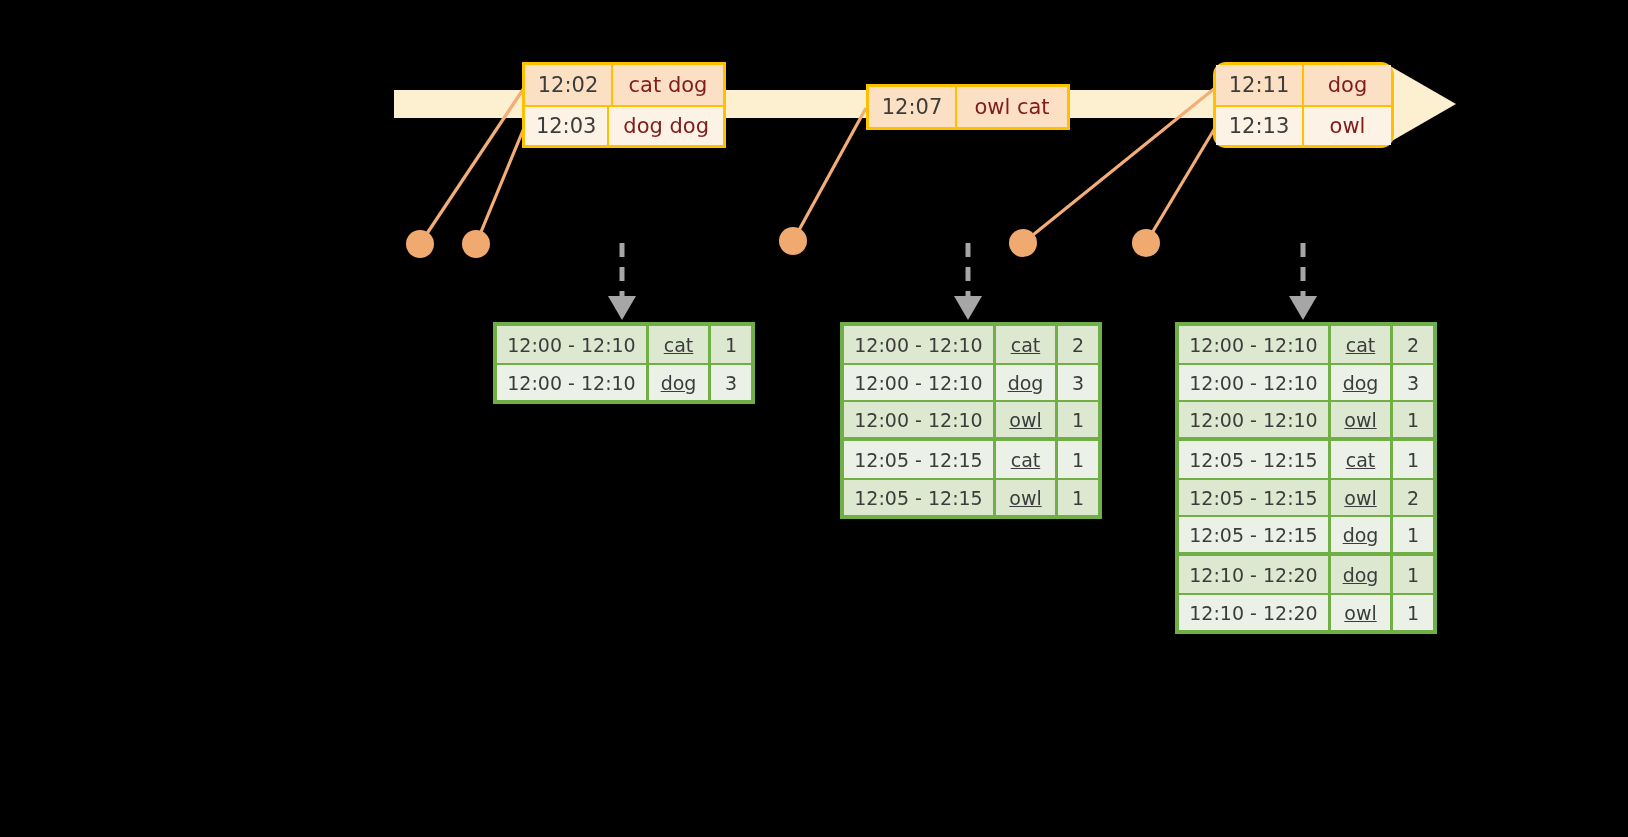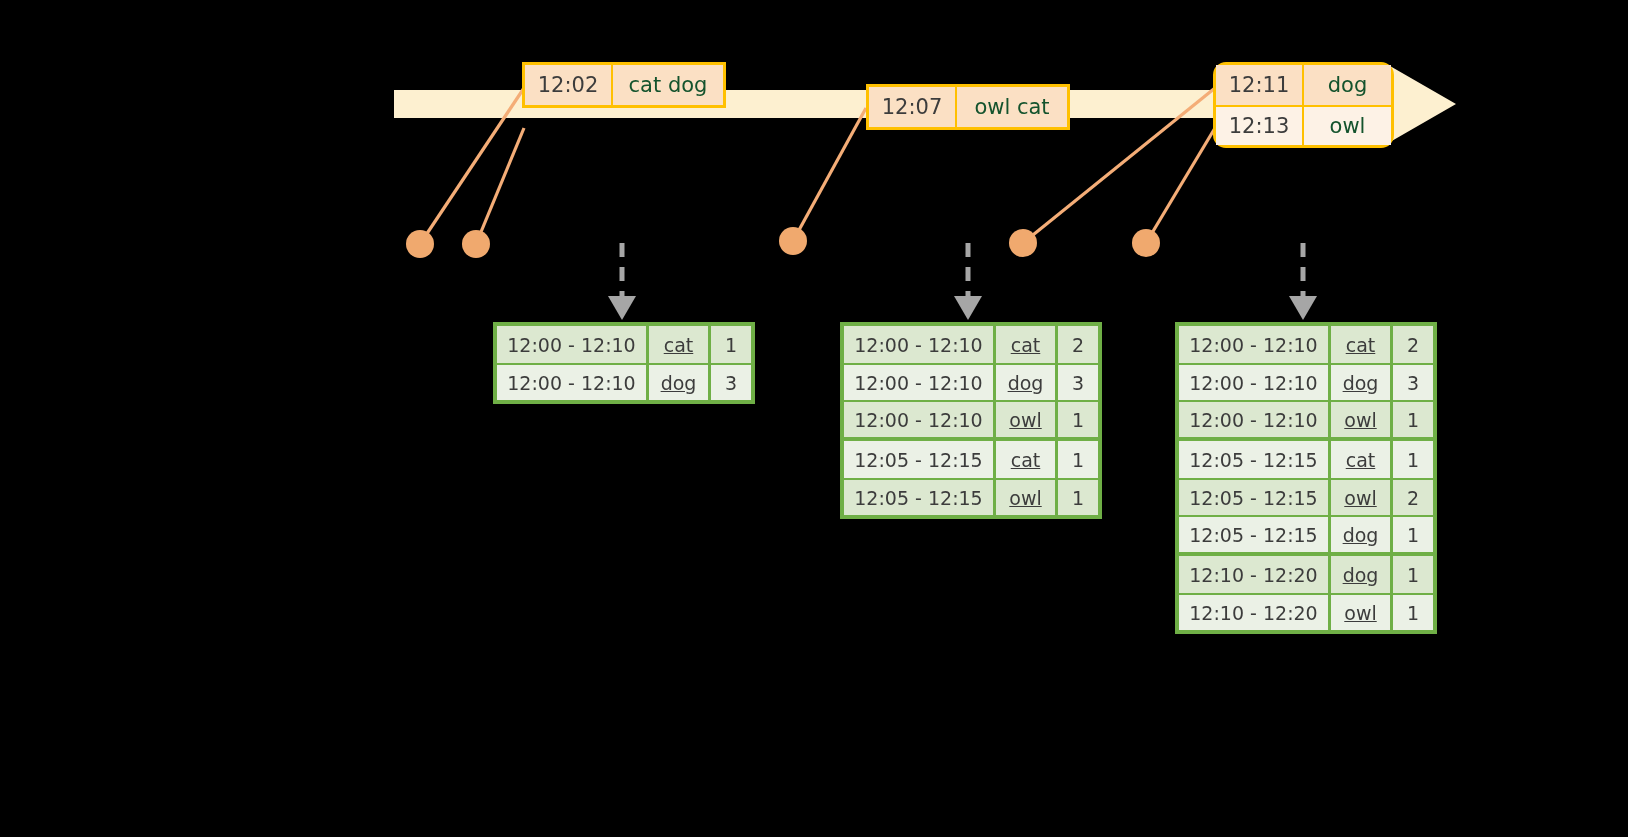--- a/index.html
+++ b/index.html
@@ -58,21 +58,21 @@
     color: #3c3c3c;
     border-right: 2px solid #FFC000;
     box-sizing: border-box;
   }
   .event-words {
     flex: 1;
     display: flex;
     align-items: center;
     justify-content: center;
     font-size: 21px;
-    color: #14532d;
+    color: #7f1d1d;
     padding: 0 14px;
     box-sizing: border-box;
     white-space: nowrap;
   }
 
   
   .win-table {
     position: absolute;
     border: 4px solid #6FAF46;
     box-sizing: border-box;
@@ -140,20 +140,24 @@
       <path d="M 954 296 L 982 296 L 968 320 Z"></path>
       <path d="M 1289 296 L 1317 296 L 1303 320 Z"></path>
     </g>
   </svg>
 
   <div class="event-box" style="left:522px; top:62px; width:204px;">
     <div class="event-row tint-a">
       <div class="event-time">12:02</div>
       <div class="event-words">cat dog</div>
     </div>
+    <div class="event-row tint-b">
+      <div class="event-time">12:03</div>
+      <div class="event-words">dog dog</div>
+    </div>
   </div>
 
   <div class="event-box" style="left:866px; top:84px; width:204px;">
     <div class="event-row tint-a">
       <div class="event-time">12:07</div>
       <div class="event-words">owl cat</div>
     </div>
   </div>
 
   <div class="event-box" style="left:1213px; top:62px; width:181px;border-radius:13px;">

